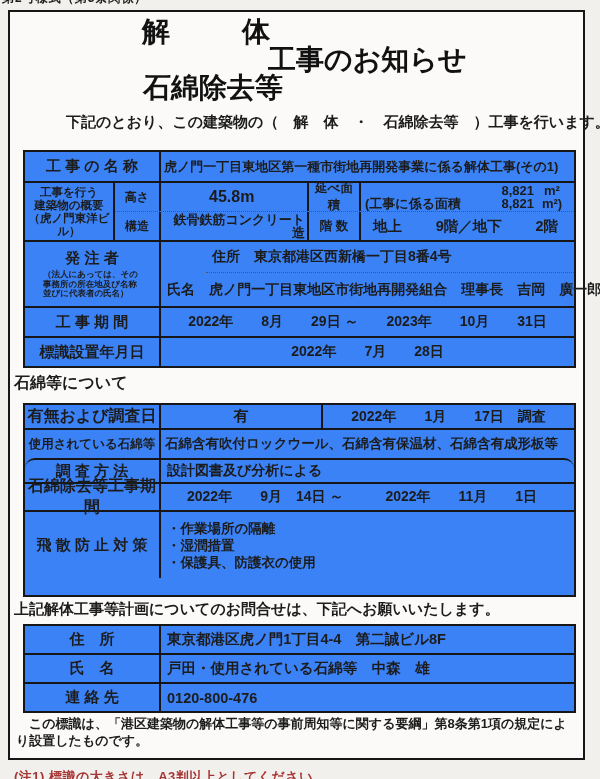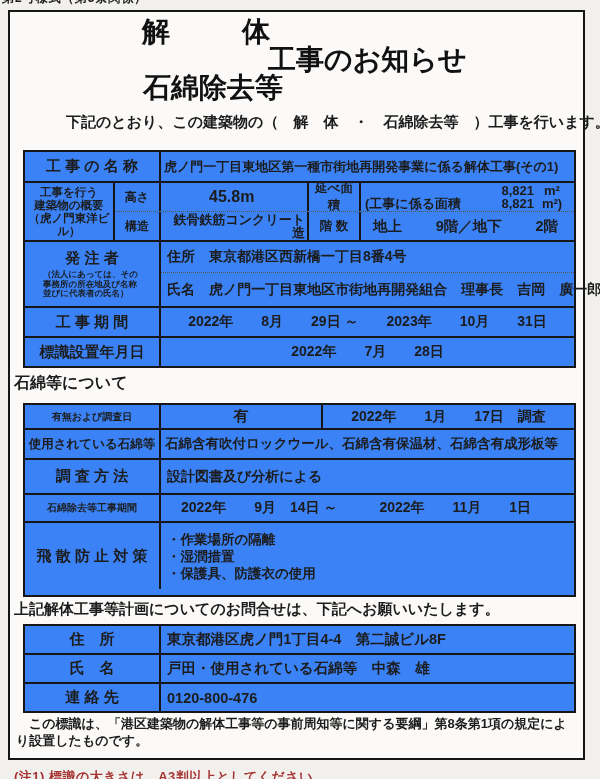--- a/index.html
+++ b/index.html
@@ -49,21 +49,21 @@
   .area-grid .unit{text-align:center;}
   .floors{display:flex;justify-content:space-between;width:100%;padding:0 16px 0 12px;
           font-weight:bold;font-size:14.5px;box-sizing:border-box;gap:28px;}
   .client-note{font-weight:bold;font-size:8.5px;line-height:9.5px;text-align:left;padding:0 18px;margin-top:2px;}
   
   .sec-head{position:absolute;left:4px;font-size:16px;font-weight:bold;}
   .intro{position:absolute;left:4px;font-size:15px;font-weight:bold;white-space:nowrap;}
   .footer-note{position:absolute;top:703px;left:6px;width:556px;font-size:13px;font-weight:bold;line-height:17px;}
   .red-note{position:absolute;top:768px;left:14px;font-size:13px;font-weight:bold;color:#a63434;letter-spacing:0.5px;white-space:nowrap;}
   .lbl-small{font-size:12.5px;}
-  .lbl-mid{font-size:10px;}
+  .lbl-mid{font-size:16px;}
   .presence-mid{width:162px;flex:0 0 162px;display:flex;align-items:center;justify-content:center;
                 font-weight:bold;font-size:15px;border-right:2px solid #161616;box-sizing:border-box;}
   .measures{align-items:center;font-size:13.5px;line-height:17px;padding:4px 6px;}
 </style>
 </head>
 <body>
 
 <div class="form-note">第2号様式（第3条関係）</div>
 
 <div class="sign">
@@ -121,21 +121,21 @@
         </div>
       </div>
     </div>
 
     <div class="trow" style="height:66px;">
       <div class="lbl">
         <div>発 注 者</div>
         <div class="client-note">（法人にあっては、その事務所の所在地及び名称並びに代表者の氏名）</div>
       </div>
       <div class="stack">
-        <div class="srow dot-b" style="height:31px;align-items:center;padding:2px 6px;">
+        <div class="srow dot-b" style="height:31px;align-items:center;padding:2px 6px;margin-left:45px;">
           <span style="font-weight:bold;font-size:14px;white-space:nowrap;">住所　東京都港区西新橋一丁目8番4号</span>
         </div>
         <div class="srow" style="flex:1;align-items:center;padding:0 6px;">
           <span style="font-weight:bold;font-size:14px;white-space:nowrap;">氏名　虎ノ門一丁目東地区市街地再開発組合　理事長　吉岡　廣一郎</span>
         </div>
       </div>
     </div>
 
     <div class="trow" style="height:30px;">
       <div class="lbl">工 事 期 間</div>
@@ -153,27 +153,27 @@
   <div class="tbl" style="top:391px;height:194px;">
     <div class="trow" style="height:23px;">
       <div class="lbl lbl-mid">有無および調査日</div>
       <div class="presence-mid">有</div>
       <div class="val center">2022年　　1月　　17日　調査</div>
     </div>
     <div class="trow" style="height:30px;">
       <div class="lbl lbl-small">使用されている石綿等</div>
       <div class="val" style="font-size:13.5px;padding:8px 4px;">石綿含有吹付ロックウール、石綿含有保温材、石綿含有成形板等</div>
     </div>
-    <div class="trow" style="height:35px;">
+    <div class="trow" style="height:24px;border-radius:10px;">
       <div class="lbl">調 査 方 法</div>
       <div class="val">設計図書及び分析による</div>
     </div>
     <div class="trow" style="height:28px;">
       <div class="lbl lbl-mid">石綿除去等工事期間</div>
-      <div class="val" style="padding-left:20px;">2022年　　9月　14日 ～　　　2022年　　11月　　1日</div>
+      <div class="val" style="padding-left:26px;">2022年　　9月　14日 ～　　　2022年　　11月　　1日</div>
     </div>
     <div class="trow" style="height:68px;">
       <div class="lbl">飛 散 防 止 対 策</div>
       <div class="val measures pre" style="white-space:pre-line;">・作業場所の隔離
 ・湿潤措置
 ・保護具、防護衣の使用</div>
     </div>
   </div>
 
   <div class="intro" style="top:588px;">上記解体工事等計画についてのお問合せは、下記へお願いいたします。</div>

